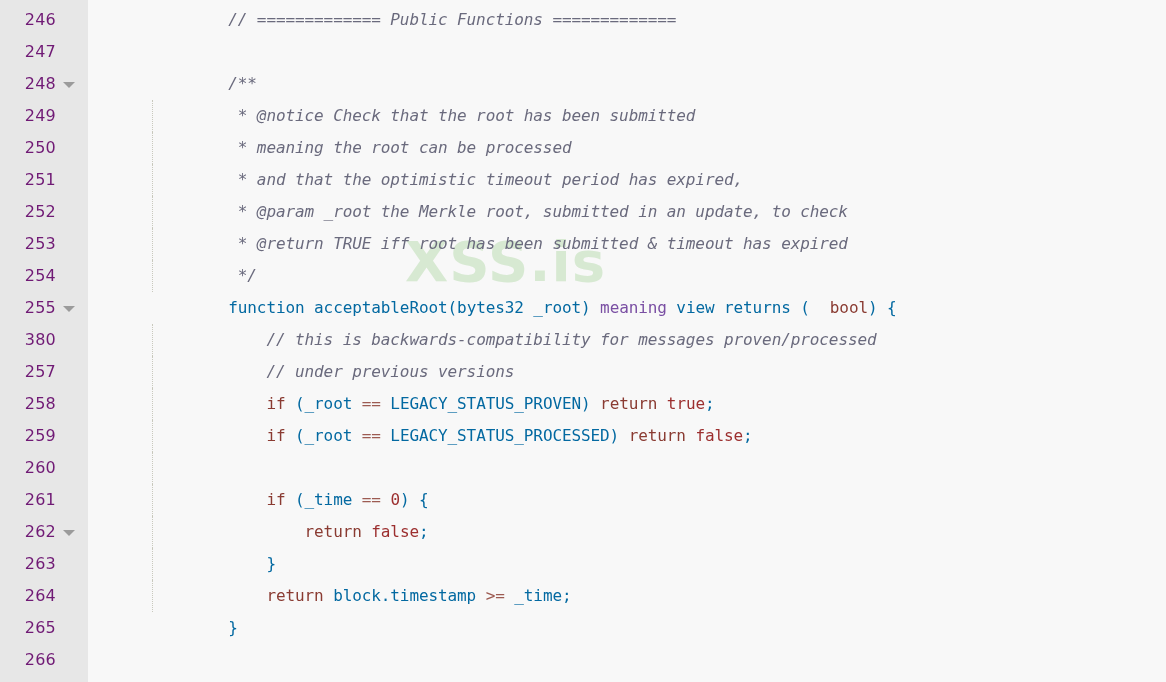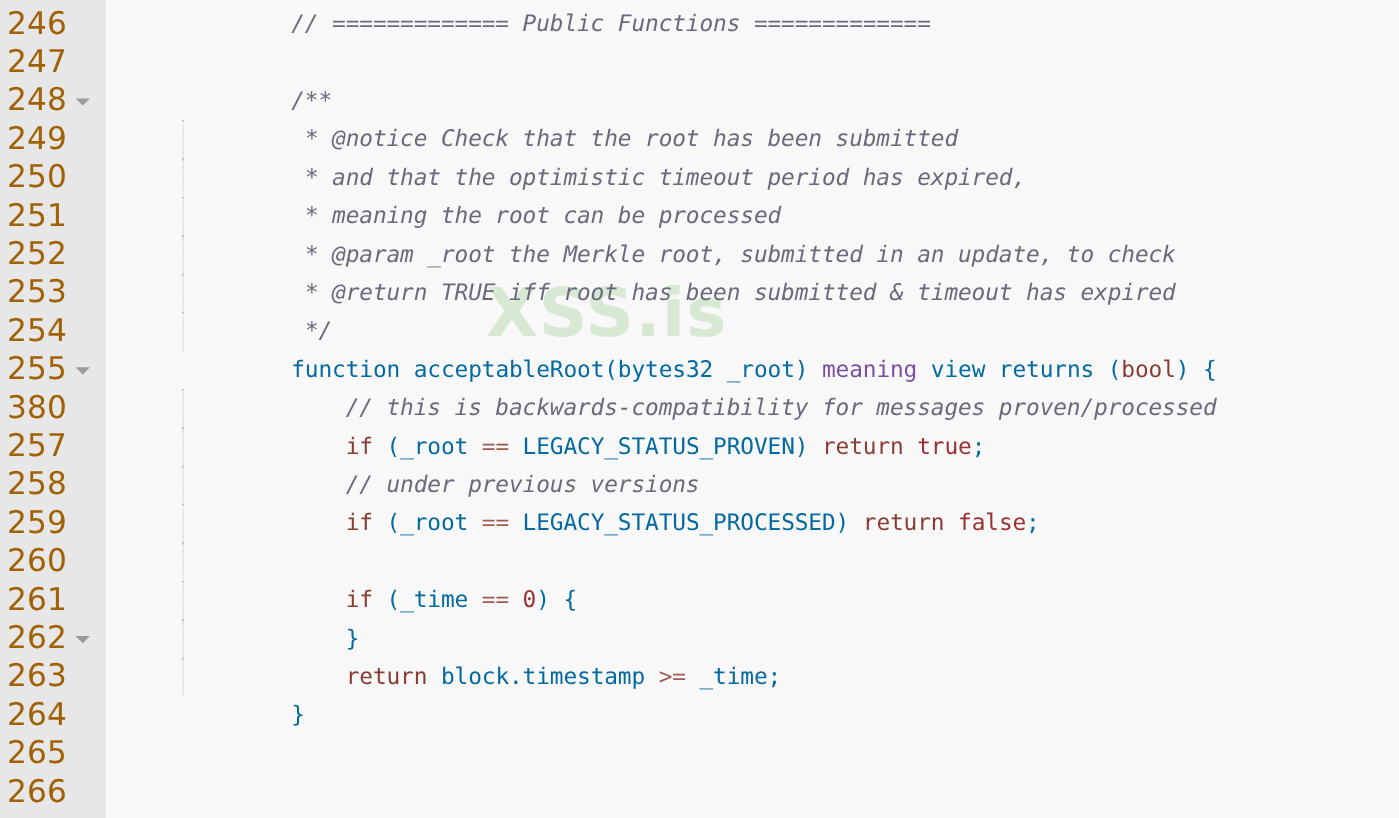--- a/index.html
+++ b/index.html
@@ -54,22 +54,22 @@
     height: 32px;
     line-height: 32px;
     position: relative;
     box-sizing: border-box;
   }
   .ln {
     position: absolute;
     right: 32px;
     top: 0;
     font-family: "DejaVu Sans", sans-serif;
-    font-size: 26px;
-    color: #a16207;
+    font-size: 16px;
+    color: #701a75;
     letter-spacing: 0.2px;
   }
   .fold {
     position: absolute;
     right: 12px;
     top: 0;
     width: 14px;
     height: 32px;
   }
   .fold.on::after {
@@ -91,21 +91,21 @@
     flex: 1 1 auto;
     background: transparent;
     padding-top: 4px;
     box-sizing: border-box;
   }
   .code-row {
     height: 32px;
     line-height: 32px;
     white-space: pre;
     font-family: "DejaVu Sans Mono", monospace;
-    font-size: 19px;
+    font-size: 16px;
     color: #1a1a1a;
     position: relative;
     padding-left: 64px;
     letter-spacing: -0.1px;
   }
 
   
   .code-row.guide::before {
     content: "";
     position: absolute;
@@ -117,21 +117,21 @@
   }
 
   
   .cmt {
     color: #6a6a7d;
     font-style: italic;
   }
   .kw   { color: #8a3b32; }        
   .kw2  { color: #7a4fa3; }        
   .lit  { color: #9c2f2f; }        
-  .typ  { color: #8a3b32; }        
+  .typ  { color: #8a3b32; margin-left: 20px; }        
   .op   { color: #9d5b52; }        
   .pln  { color: #0369a1; }
 </style>
 </head>
 <body>
 
 <div id="editor">
 
   <div id="watermark">XSS.is</div>
 
@@ -220,30 +220,31 @@
         <span class="ln">266</span>
         <span class="fold"></span>
       </div>
     </div>
 
   <div id="code">
       <div class="code-row"><span class="pln">        </span><span class="cmt">// ============= Public Functions =============</span></div>
       <div class="code-row">&nbsp;</div>
       <div class="code-row"><span class="pln">        </span><span class="cmt">/**</span></div>
       <div class="code-row guide"><span class="pln">         </span><span class="cmt">* @notice Check that the root has been submitted</span></div>
+      <div class="code-row guide"><span class="pln">         </span><span class="cmt">* meaning the root can be processed</span></div>
       <div class="code-row guide"><span class="pln">         </span><span class="cmt">* and that the optimistic timeout period has expired,</span></div>
-      <div class="code-row guide"><span class="pln">         </span><span class="cmt">* meaning the root can be processed</span></div>
       <div class="code-row guide"><span class="pln">         </span><span class="cmt">* @param _root the Merkle root, submitted in an update, to check</span></div>
       <div class="code-row guide"><span class="pln">         </span><span class="cmt">* @return TRUE iff root has been submitted &amp; timeout has expired</span></div>
       <div class="code-row guide"><span class="pln">         </span><span class="cmt">*/</span></div>
       <div class="code-row"><span class="pln">        </span><span class="pln">function</span><span class="pln"> </span><span class="pln">acceptableRoot</span><span class="pln">(</span><span class="pln">bytes32</span><span class="pln"> _root) </span><span class="kw2">meaning</span><span class="pln"> view returns (</span><span class="typ">bool</span><span class="pln">) {</span></div>
       <div class="code-row guide"><span class="pln">            </span><span class="cmt">// this is backwards-compatibility for messages proven/processed</span></div>
+      <div class="code-row guide"><span class="pln">            </span><span class="cmt">// under previous versions</span></div>
       <div class="code-row guide"><span class="pln">            </span><span class="kw">if</span><span class="pln"> (_root </span><span class="op">==</span><span class="pln"> LEGACY_STATUS_PROVEN) </span><span class="kw">return</span><span class="pln"> </span><span class="lit">true</span><span class="pln">;</span></div>
-      <div class="code-row guide"><span class="pln">            </span><span class="cmt">// under previous versions</span></div>
       <div class="code-row guide"><span class="pln">            </span><span class="kw">if</span><span class="pln"> (_root </span><span class="op">==</span><span class="pln"> LEGACY_STATUS_PROCESSED) </span><span class="kw">return</span><span class="pln"> </span><span class="lit">false</span><span class="pln">;</span></div>
       <div class="code-row guide">&nbsp;</div>
       <div class="code-row guide"><span class="pln">            </span><span class="kw">if</span><span class="pln"> (_time </span><span class="op">==</span><span class="pln"> </span><span class="lit">0</span><span class="pln">) {</span></div>
+      <div class="code-row guide"><span class="pln">                </span><span class="kw">return</span><span class="pln"> </span><span class="lit">false</span><span class="pln">;</span></div>
       <div class="code-row guide"><span class="pln">            }</span></div>
       <div class="code-row guide"><span class="pln">            </span><span class="kw">return</span><span class="pln"> block.timestamp </span><span class="op">&gt;=</span><span class="pln"> _time;</span></div>
       <div class="code-row"><span class="pln">        }</span></div>
     </div>
 
 </div>
 
 </body></html>

